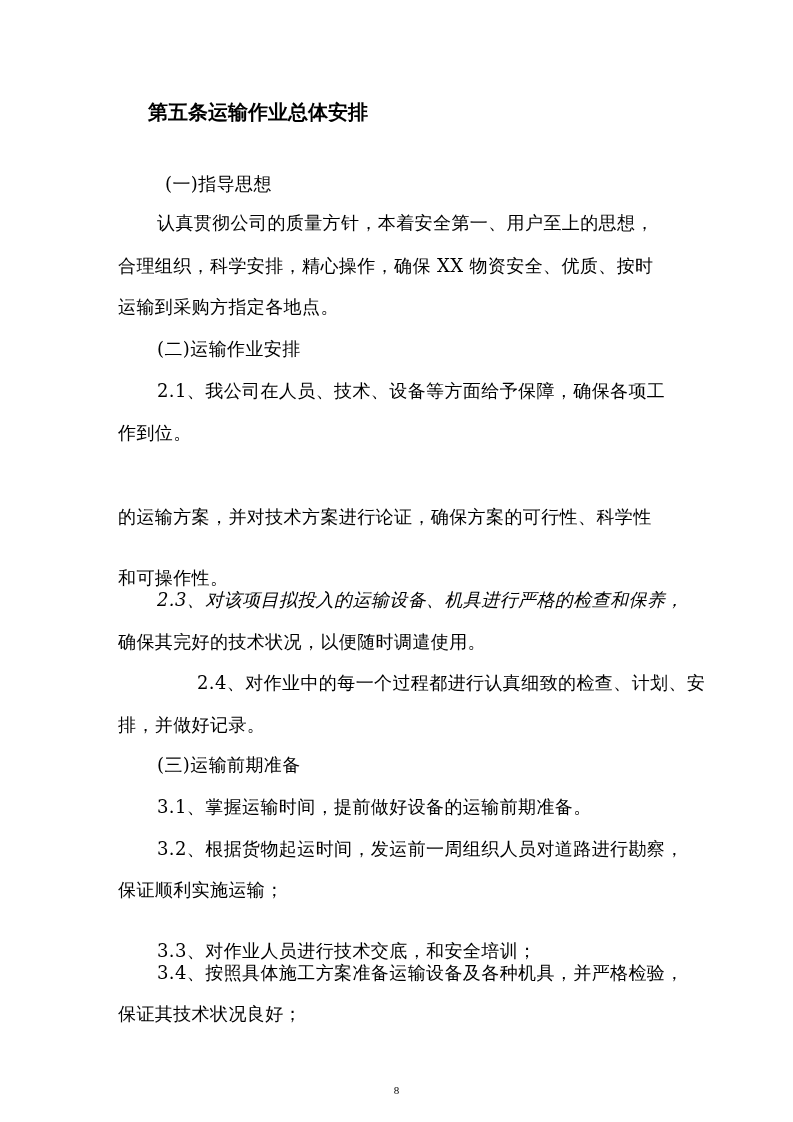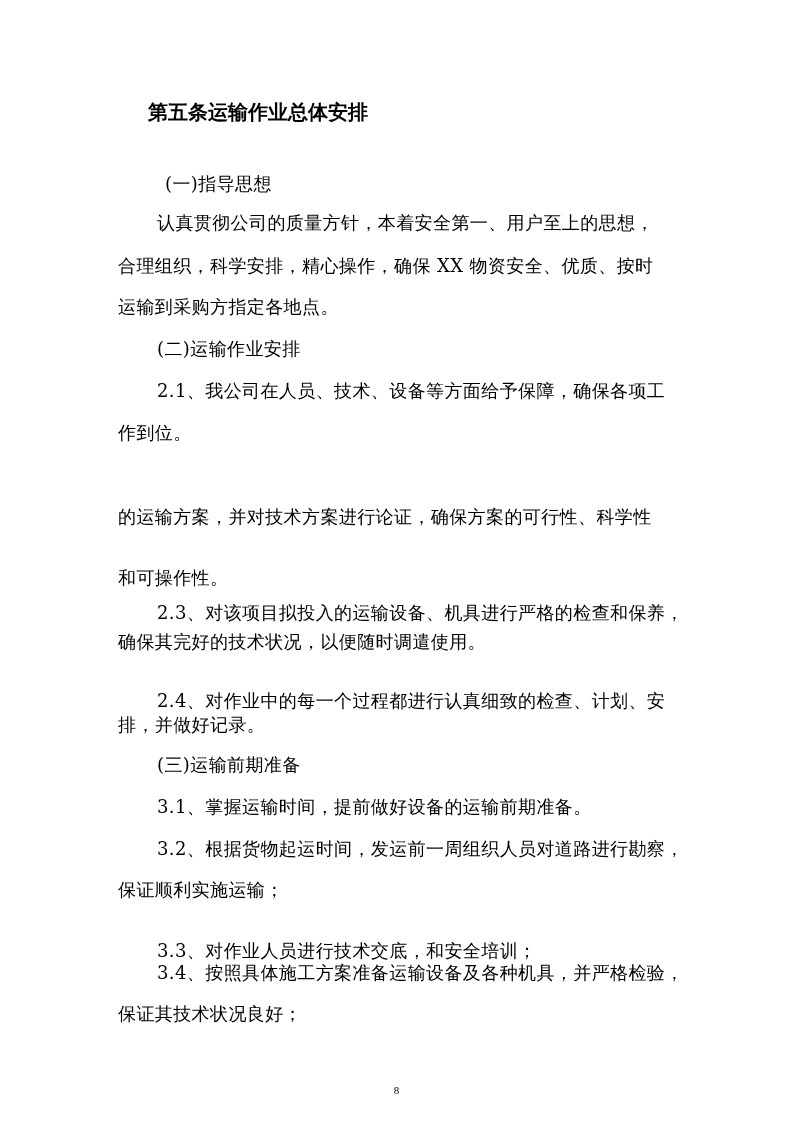--- a/index.html
+++ b/index.html
@@ -63,23 +63,23 @@
   <div class="line indent" style="top:171px;margin-left:8px;">(一)指导思想</div>
   <div class="line indent" style="top:210px;">认真贯彻公司的质量方针，本着安全第一、用户至上的思想，</div>
   <div class="line flush" style="top:294px;">运输到采购方指定各地点。</div>
   <div class="line flush" style="top:253px;">合理组织，科学安排，精心操作，确保 XX 物资安全、优质、按时</div>
 
   <div class="line indent" style="top:336px;">(二)运输作业安排</div>
   <div class="line indent" style="top:378px;">2.1、我公司在人员、技术、设备等方面给予保障，确保各项工</div>
   <div class="line flush" style="top:420px;">作到位。</div>
   <div class="line flush" style="top:504px;">的运输方案，并对技术方案进行论证，确保方案的可行性、科学性</div>
   <div class="line flush" style="top:545px;margin-top:20px;">和可操作性。</div>
-  <div class="line indent" style="top:600px;">2.3、对该项目拟投入的运输设备、机具进行严格的检查和保养，</div>
+  <div class="line indent" style="top:587px;font-style:italic;">2.3、对该项目拟投入的运输设备、机具进行严格的检查和保养，</div>
   <div class="line flush" style="top:629px;">确保其完好的技术状况，以便随时调遣使用。</div>
-  <div class="line indent" style="top:688px;">2.4、对作业中的每一个过程都进行认真细致的检查、计划、安</div>
+  <div class="line indent" style="top:670px;margin-left:40px;">2.4、对作业中的每一个过程都进行认真细致的检查、计划、安</div>
   <div class="line flush" style="top:712px;">排，并做好记录。</div>
 
   <div class="line indent" style="top:752px;">(三)运输前期准备</div>
   <div class="line indent" style="top:794px;">3.1、掌握运输时间，提前做好设备的运输前期准备。</div>
   <div class="line indent" style="top:836px;">3.2、根据货物起运时间，发运前一周组织人员对道路进行勘察，</div>
   <div class="line flush" style="top:877px;">保证顺利实施运输；</div>
   <div class="line indent" style="top:918px;margin-top:20px;">3.3、对作业人员进行技术交底，和安全培训；</div>
   <div class="line indent" style="top:960px;">3.4、按照具体施工方案准备运输设备及各种机具，并严格检验，</div>
   <div class="line flush" style="top:1001px;">保证其技术状况良好；</div>
 

